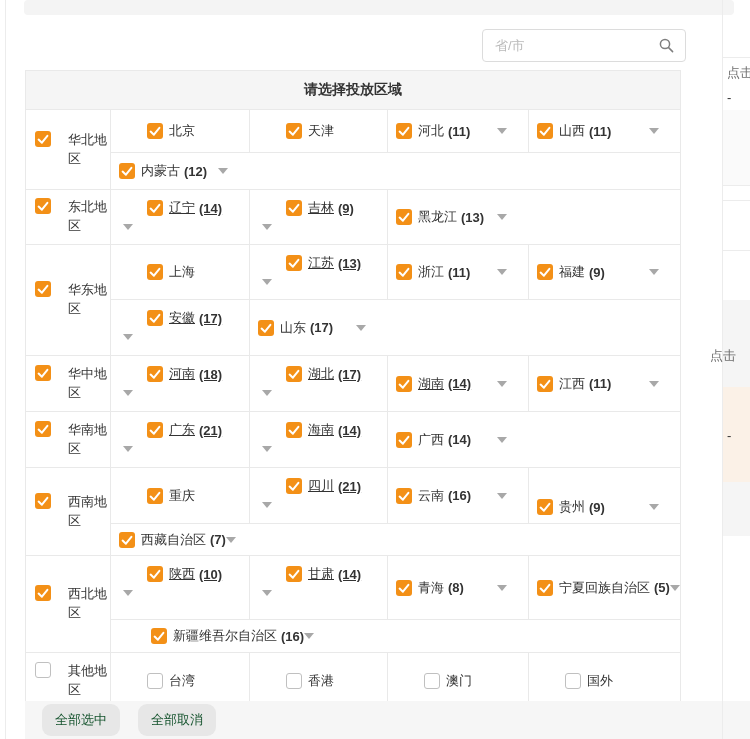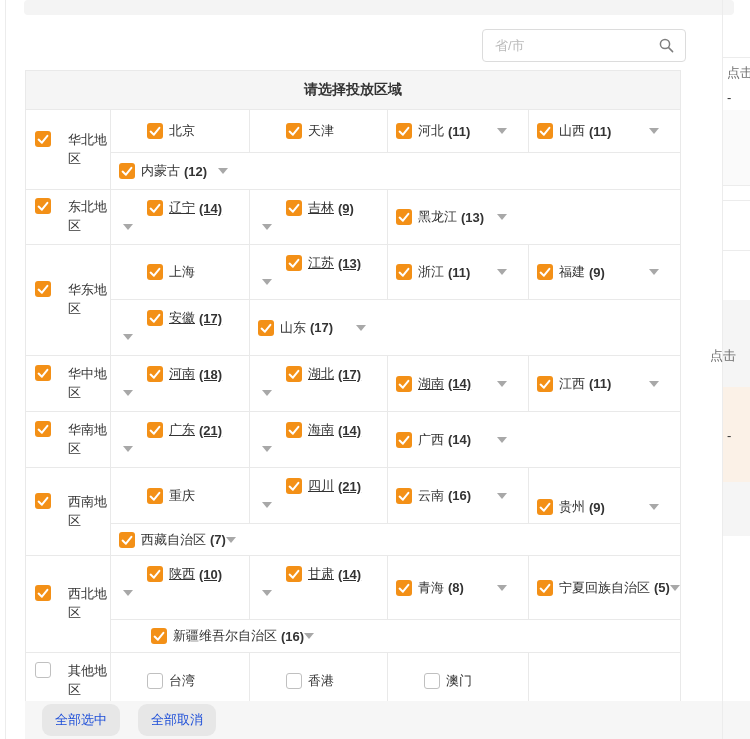--- a/index.html
+++ b/index.html
@@ -37,21 +37,21 @@
   .cb.un{background:#fff;border:1px solid #c0c0c0;box-sizing:border-box;}
   .caret{width:0;height:0;border-left:5px solid transparent;border-right:5px solid transparent;
          border-top:6px solid #a8a8a8;flex:0 0 auto;}
   .caret.auto{margin-left:auto;}
   .caret.under{margin-left:4px;}
 
   
   .footer-band{position:absolute;left:25px;top:701px;width:725px;height:38px;background:#f6f6f6;
                display:flex;align-items:center;gap:18px;padding-left:17px;box-sizing:border-box;}
   .gray-btn{background:#e7e7e7;border:none;border-radius:9px;padding:7px 13px;
-            font:13px "Liberation Sans","DejaVu Sans",sans-serif;color:#1d4ed8;cursor:pointer;}
+            font:13px "Liberation Sans","DejaVu Sans",sans-serif;color:#14532d;cursor:pointer;}
 
   
   .side-rule{position:absolute;left:722px;top:0;bottom:0;width:1px;background:#ececec;}
   .side-h{position:absolute;left:722px;width:28px;height:1px;background:#ececec;}
   .side-text{position:absolute;color:#6f6f6f;white-space:nowrap;}
   .side-val{position:absolute;color:#333;white-space:nowrap;}
   .side-block{position:absolute;left:723px;width:27px;}
 </style>
 </head>
 <body>
@@ -575,20 +575,26 @@
               <div class="cell bdr" style="width: 138px;">
                 <span class="cgroup">
                   <span class="cb un"></span>
                   <span class="lbl">香港</span>
                 </span>
               </div>
               <div class="cell bdr" style="width: 141px;">
                 <span class="cgroup">
                   <span class="cb un"></span>
                   <span class="lbl">澳门</span>
+                </span>
+              </div>
+              <div class="cell" style="width: 152px;">
+                <span class="cgroup">
+                  <span class="cb un"></span>
+                  <span class="lbl">国外</span>
                 </span>
               </div>
             </div>
           </div>
         </div>
       </div>
   </div>
 
   <div class="footer-band">
     <button class="gray-btn">全部选中</button>

